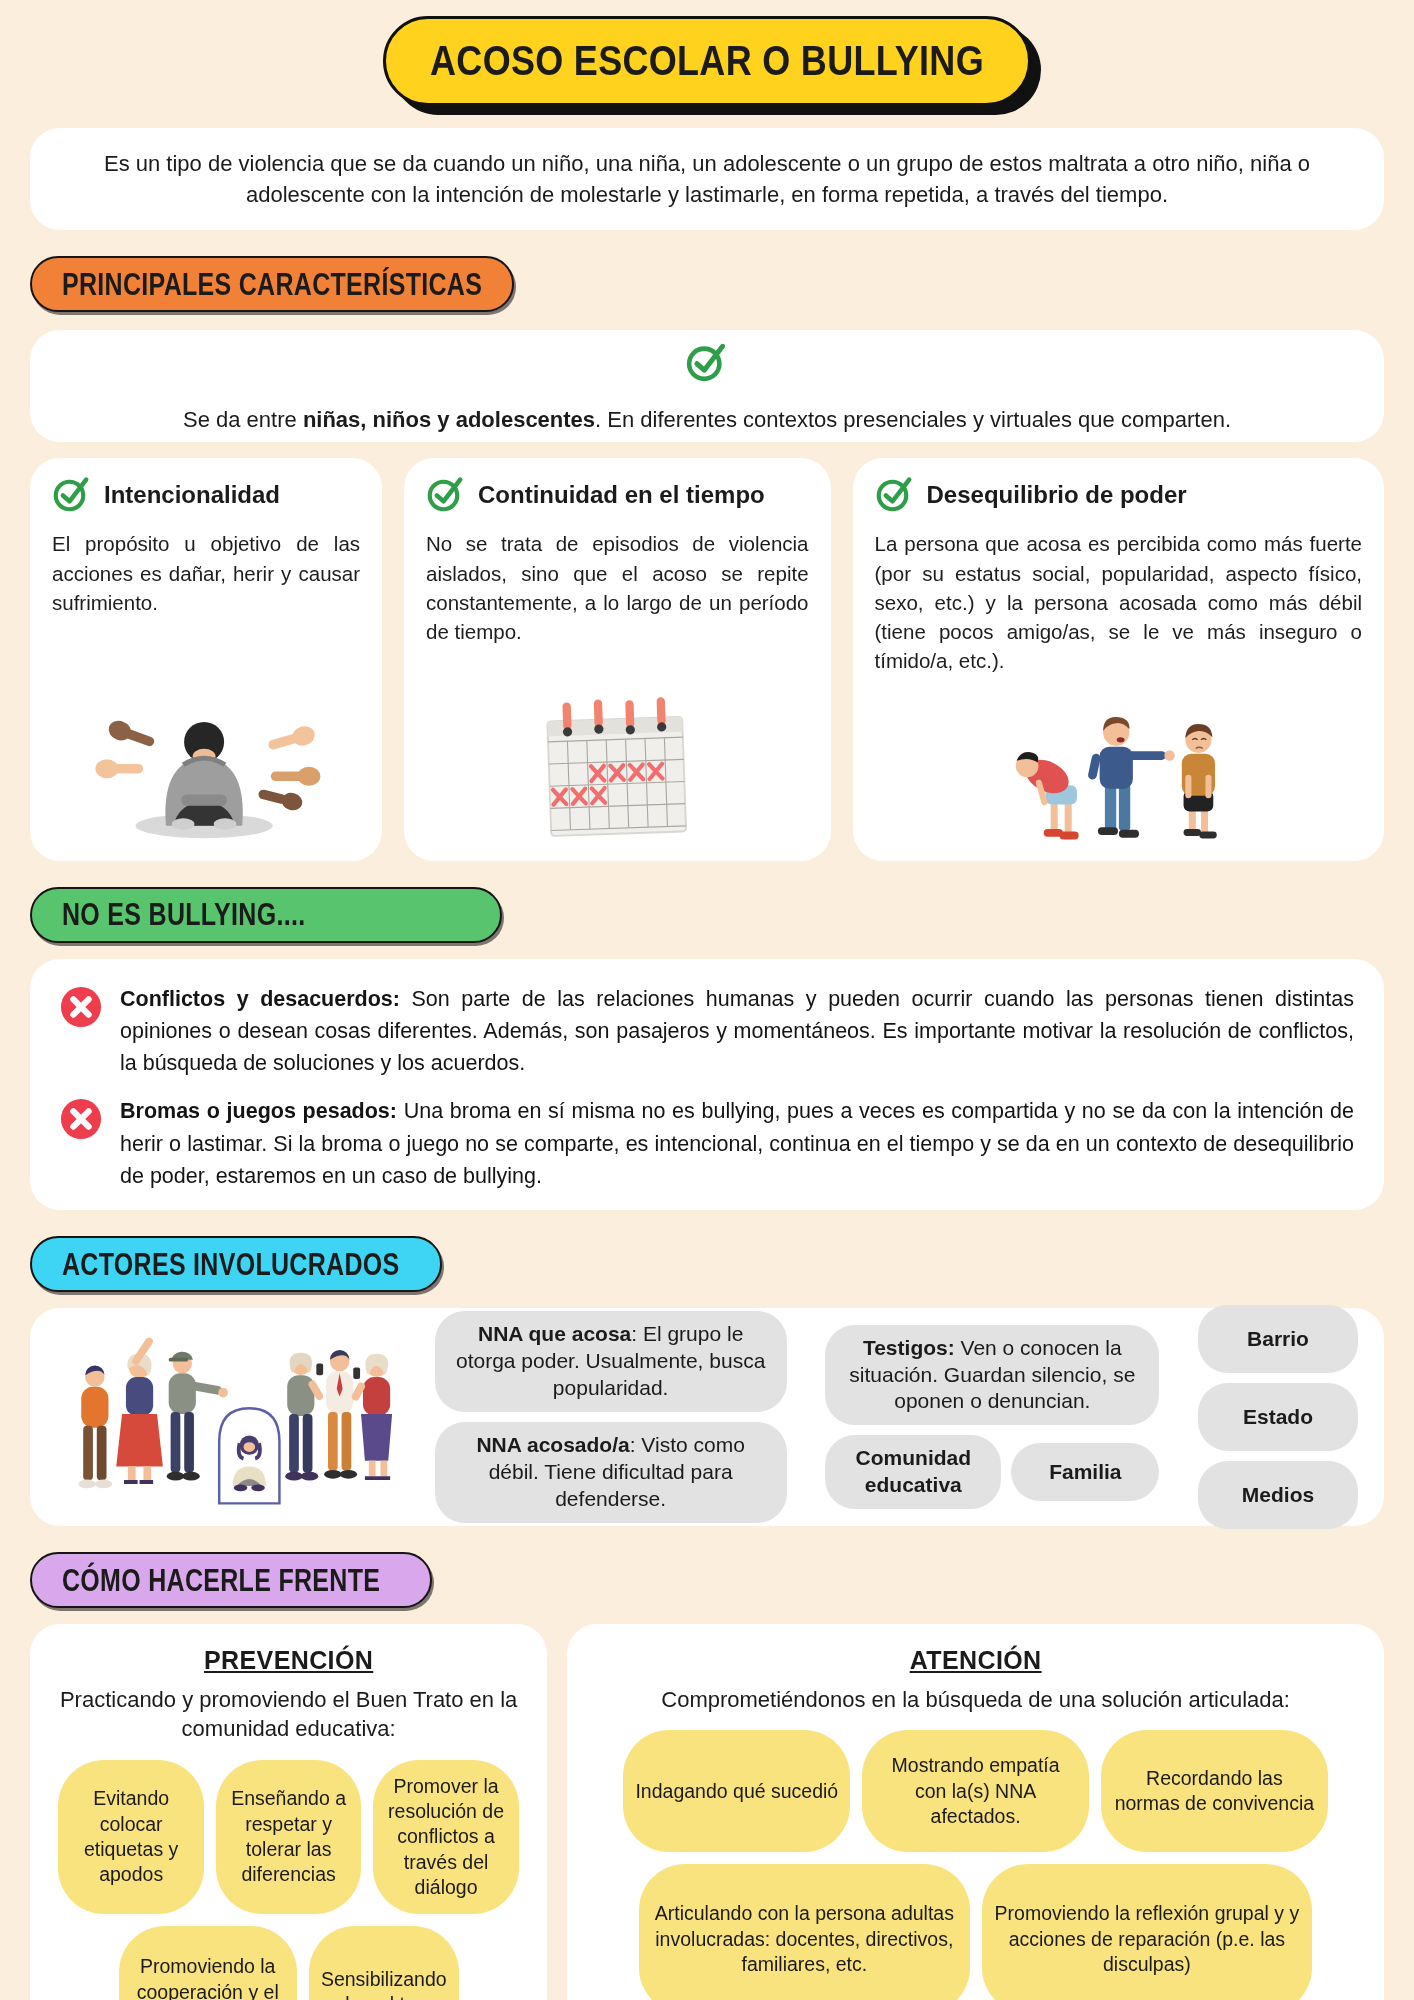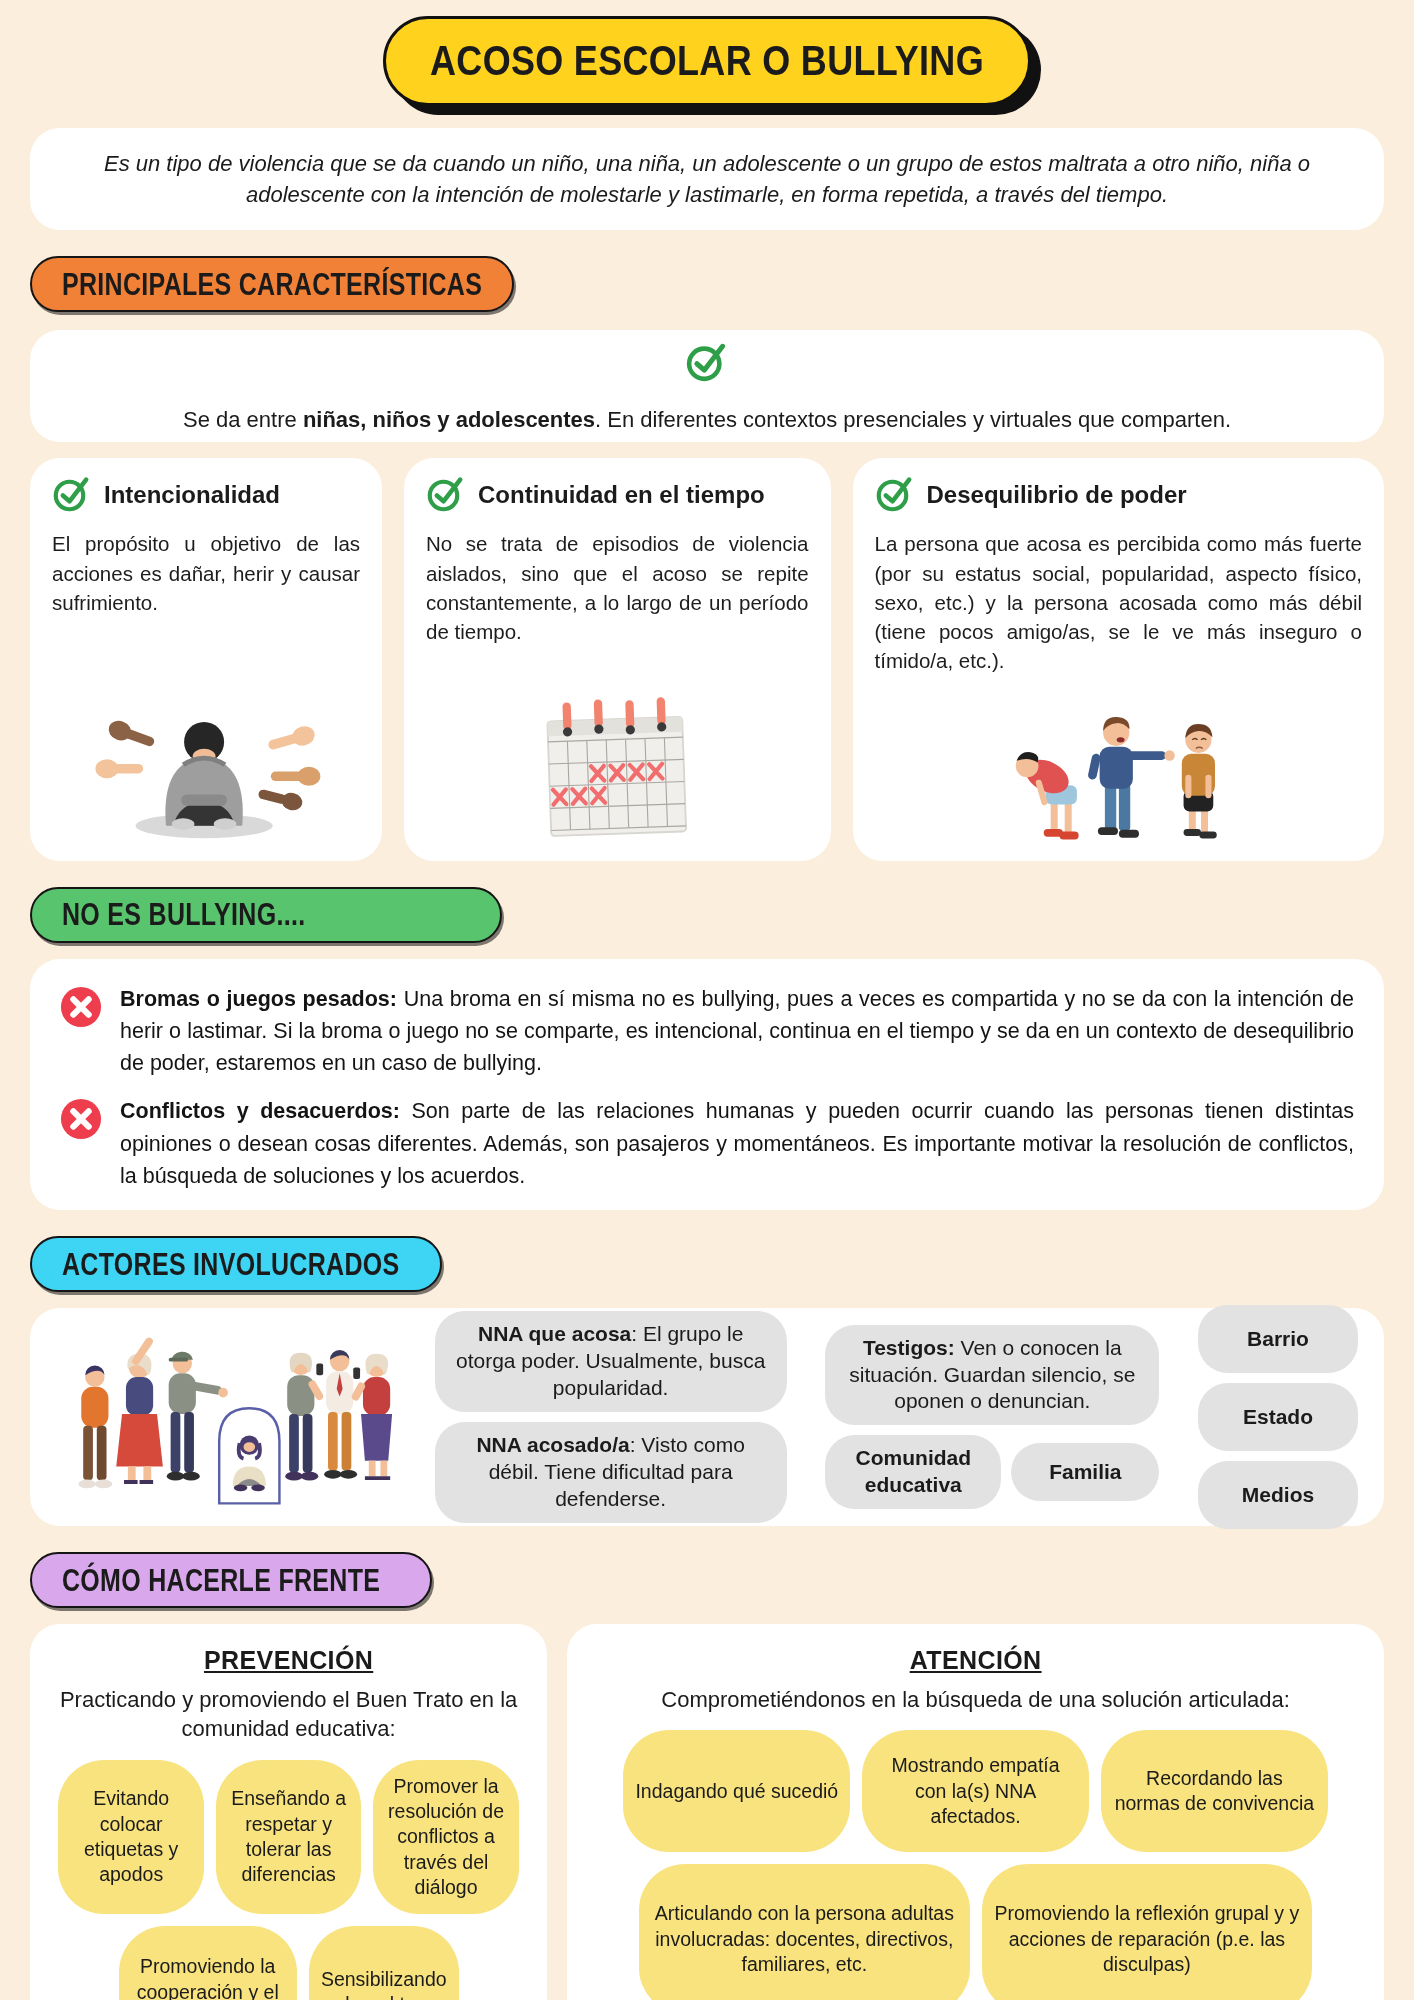--- a/index.html
+++ b/index.html
@@ -22,21 +22,21 @@
     display:flex;align-items:center;height:56px;width:fit-content;
     border:2.5px solid #151515;border-radius:46px;padding:0 30px;
     box-shadow:2px 3px 0 rgba(20,20,20,.55);margin-top:26px;box-sizing:border-box;
   }
   .pill .condensed{font-size:25px;}
   .pill.orange{background:#F28138;min-width:322px;}
   .pill.green{background:#58C46E;min-width:472px;}
   .pill.cyan{background:#3ED4F3;min-width:412px;}
   .pill.purple{background:#D9A7EC;min-width:402px;}
   
-  .intro-card{margin-top:22px;padding:20px 44px;text-align:center;font-size:22px;line-height:1.42;font-style:italic;}
+  .intro-card{margin-top:22px;padding:20px 44px;text-align:center;font-size:22px;line-height:1.42;}
   
   .checkbar{margin-top:18px;display:flex;align-items:center;gap:18px;padding:9px 26px;min-height:58px;box-sizing:border-box;font-size:22px;flex-direction:column;}
   .checkbar b{font-weight:bold;}
   
   .cols{display:flex;gap:22px;margin-top:16px;}
   .col-card{padding:15px 22px 14px;display:flex;flex-direction:column;min-height:338px;box-sizing:border-box;justify-content:center;}
   .col1{flex:0 0 26%;} .col2{flex:0 0 31.5%;} .col3{flex:1;}
   .col-head{display:flex;align-items:center;gap:12px;}
   .col-title{font-weight:bold;font-size:24px;}
   .col-body{font-size:20.5px;line-height:1.42;text-align:justify;margin-top:12px;color:#1d1d1d;}
@@ -253,30 +253,30 @@
   </div>
 
   <div class="card nb-card">
     <div class="nb-item">
       <span class="nb-icon">
         <svg viewBox="0 0 44 44" width="42" height="42">
             <circle cx="22" cy="22" r="21" fill="#EE3D4D"></circle>
             <path d="M14 14 L30 30 M30 14 L14 30" stroke="#fff" stroke-width="6.5" stroke-linecap="round"></path>
           </svg>
       </span>
-      <p class="nb-text"><b>Bromas o juegos pesados:</b><span> Una broma en sí misma no es bullying, pues a veces es compartida y no se da con la intención de herir o lastimar. Si la broma o juego no se comparte, es intencional, continua en el tiempo y se da en un contexto de desequilibrio de poder, estaremos en un caso de bullying.</span></p>
+      <p class="nb-text"><b>Conflictos y desacuerdos:</b><span> Son parte de las relaciones humanas y pueden ocurrir cuando las personas tienen distintas opiniones o desean cosas diferentes. Además, son pasajeros y momentáneos.  Es importante motivar la resolución de conflictos, la búsqueda de soluciones y los acuerdos.</span></p>
     </div>
     <div class="nb-item">
       <span class="nb-icon">
         <svg viewBox="0 0 44 44" width="42" height="42">
             <circle cx="22" cy="22" r="21" fill="#EE3D4D"></circle>
             <path d="M14 14 L30 30 M30 14 L14 30" stroke="#fff" stroke-width="6.5" stroke-linecap="round"></path>
           </svg>
       </span>
-      <p class="nb-text"><b>Conflictos y desacuerdos:</b><span> Son parte de las relaciones humanas y pueden ocurrir cuando las personas tienen distintas opiniones o desean cosas diferentes. Además, son pasajeros y momentáneos.  Es importante motivar la resolución de conflictos, la búsqueda de soluciones y los acuerdos.</span></p>
+      <p class="nb-text"><b>Bromas o juegos pesados:</b><span> Una broma en sí misma no es bullying, pues a veces es compartida y no se da con la intención de herir o lastimar. Si la broma o juego no se comparte, es intencional, continua en el tiempo y se da en un contexto de desequilibrio de poder, estaremos en un caso de bullying.</span></p>
     </div>
   </div>
 
   <div class="pill cyan">
     <span class="condensed">ACTORES INVOLUCRADOS</span>
   </div>
 
   <div class="card actors-card">
     <div>
       <svg viewBox="0 0 350 210" width="340" height="204">

